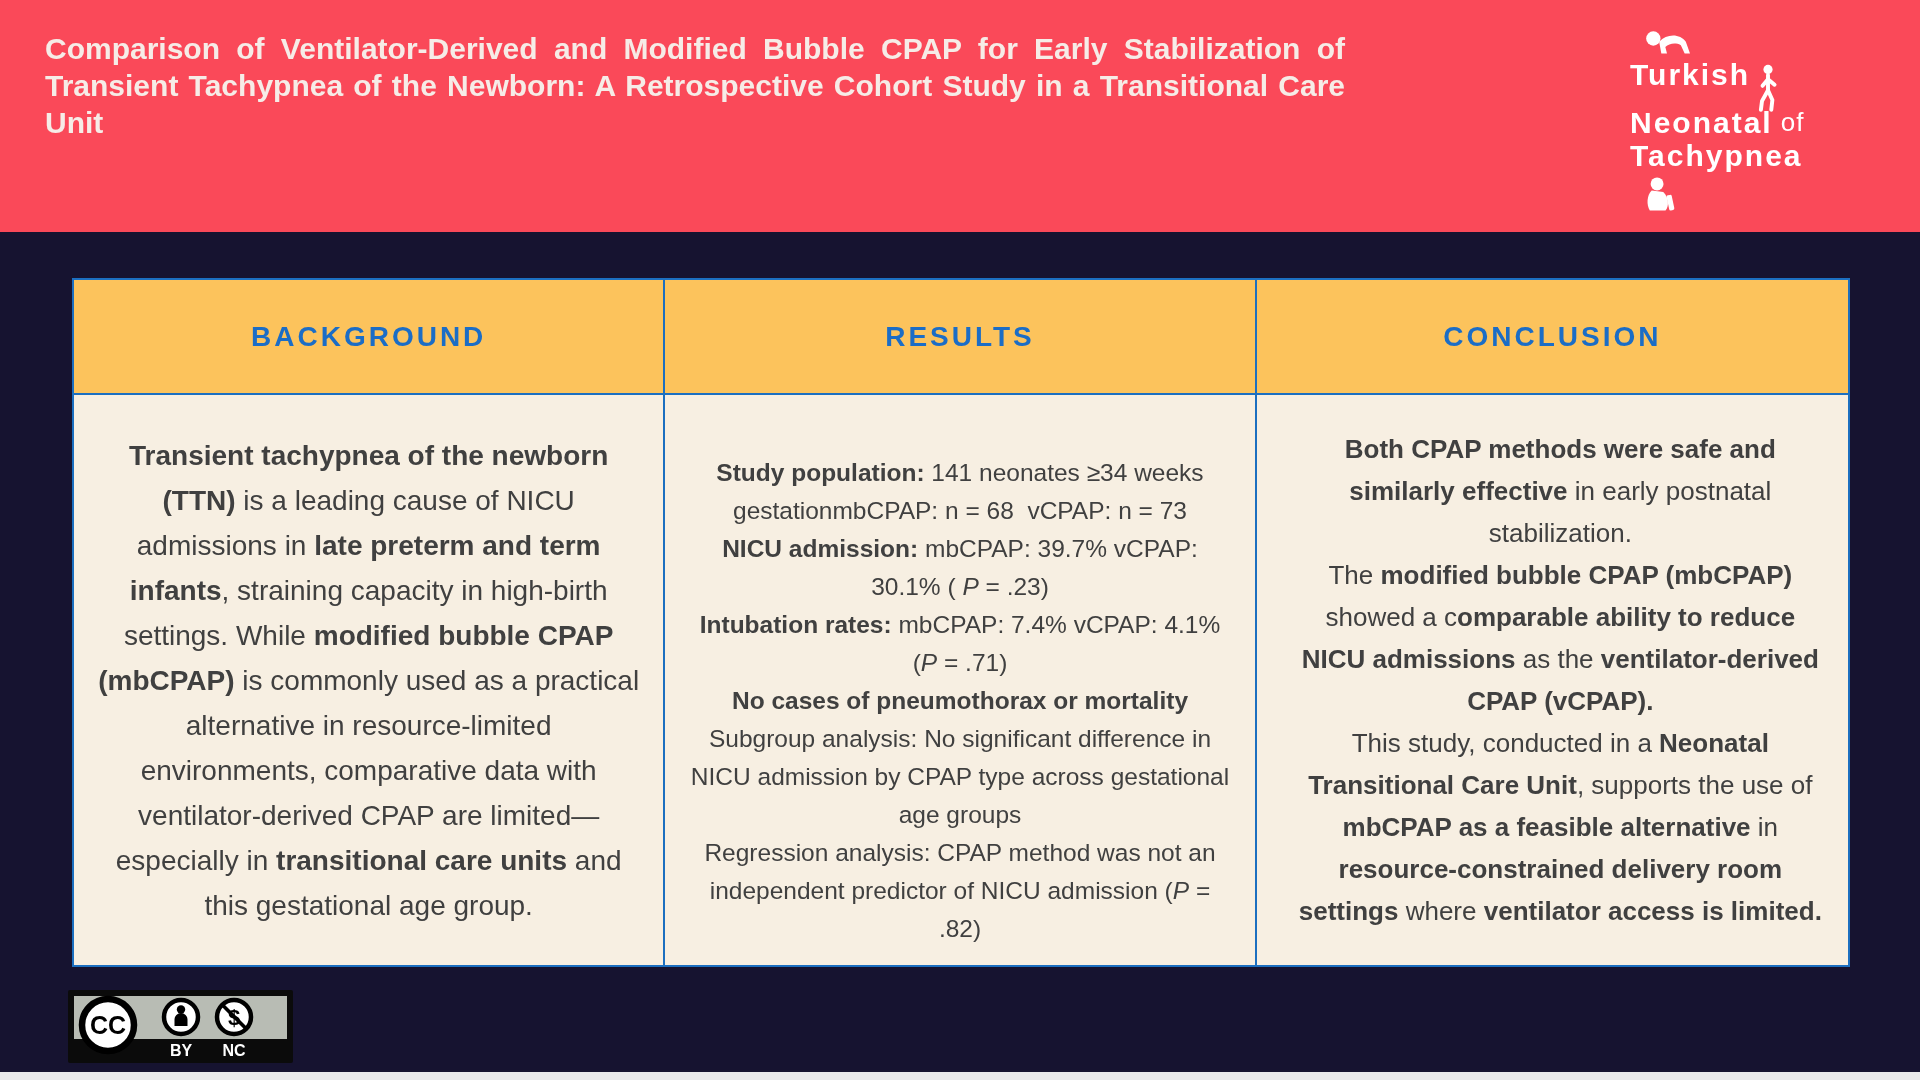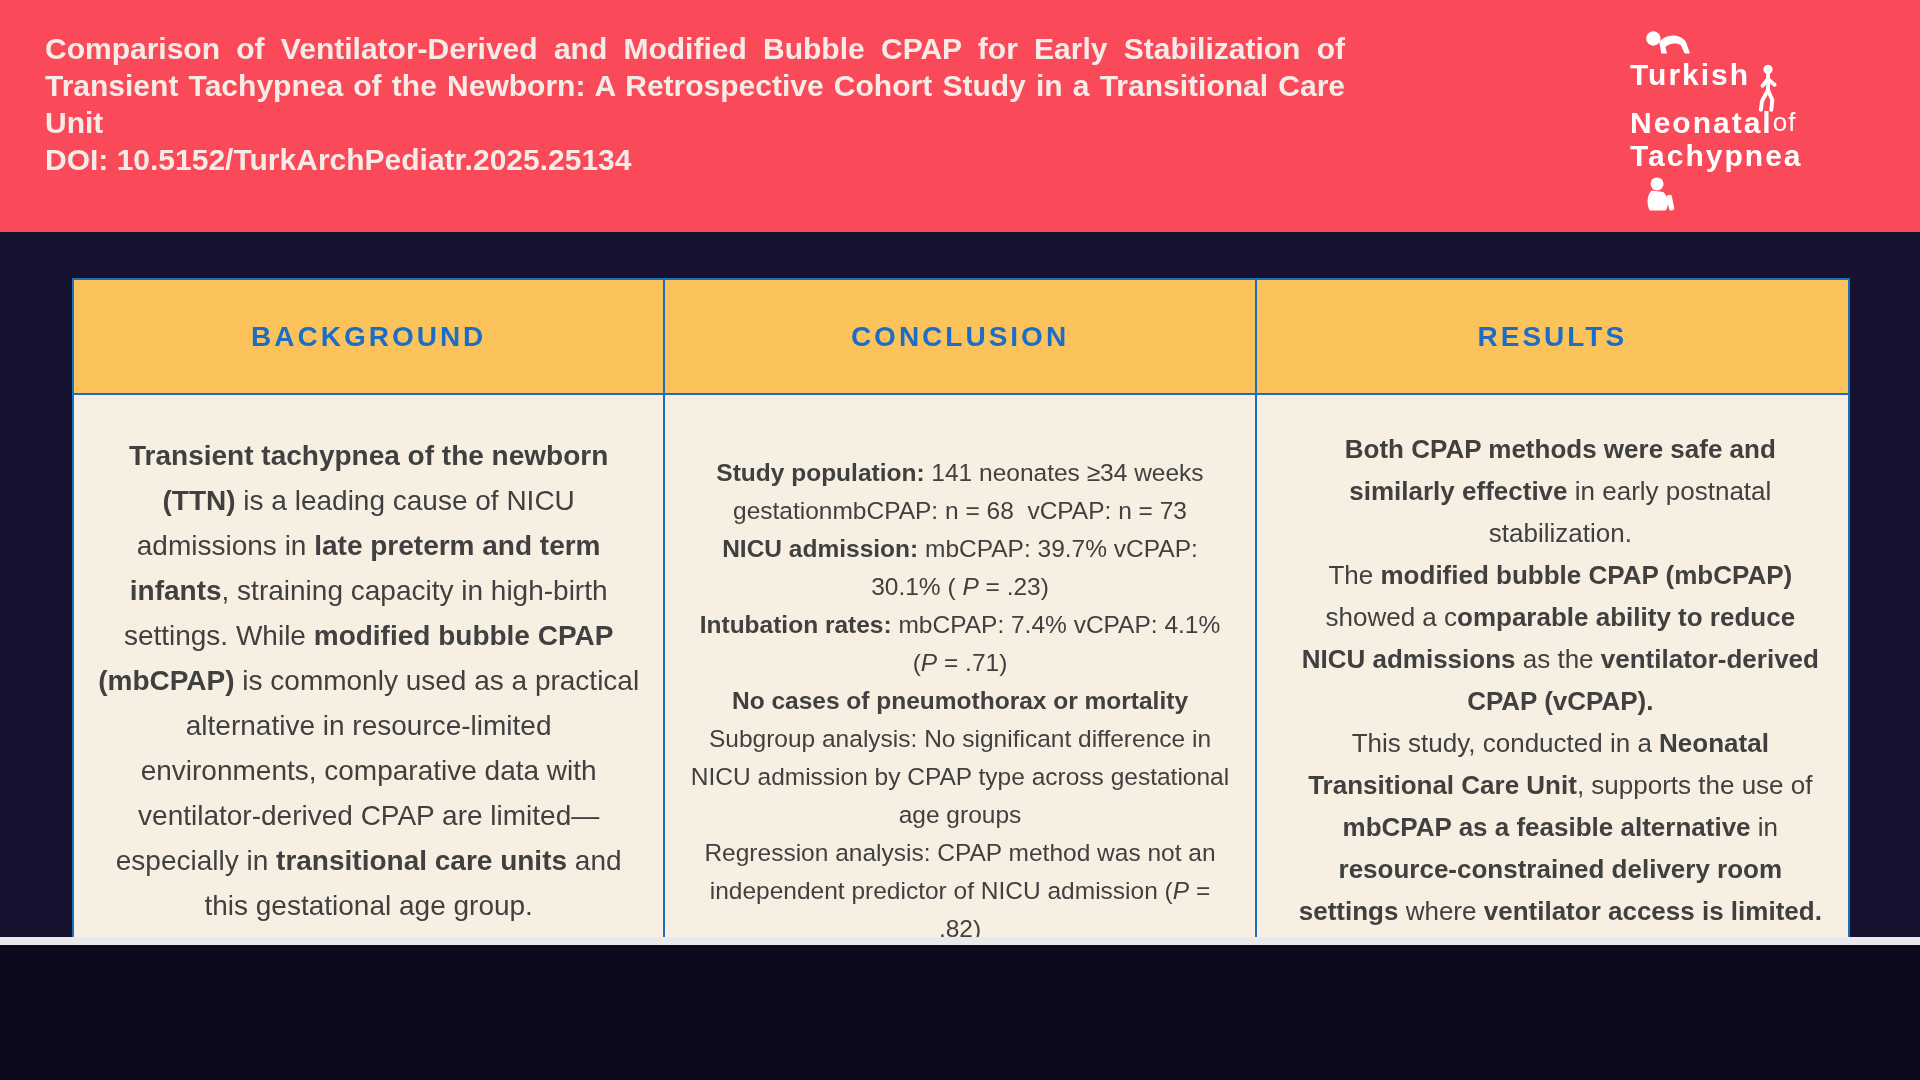--- a/index.html
+++ b/index.html
@@ -1,20 +1,20 @@
 <!DOCTYPE html>
 <html><head>
 <meta charset="utf-8">
 <style>
   * { margin: 0; padding: 0; box-sizing: border-box; }
   html, body { background: #0c0a1c; }
   .page {
     position: relative;
     width: 1920px;
-    height: 945px;
+    height: 1080px;
     background: #161330;
     overflow: hidden;
     font-family: "Liberation Sans", sans-serif;
   }
 
   
   .banner {
     position: absolute;
     left: 0; top: 0;
     width: 1920px; height: 232px;
@@ -34,21 +34,21 @@
 
   
   .logo {
     position: absolute;
     left: 1630px; top: 26px;
     width: 230px;
     color: #FFFFFF;
   }
   .logo-row { display: flex; align-items: flex-start; }
   .logo-word { font-size: 30px; font-weight: 700; letter-spacing: 2px; line-height: 33px; }
-  .logo-of { font-size: 26px; font-weight: 400; letter-spacing: 1px; line-height: 33px; }
+  .logo-of { font-size: 26px; font-weight: 400; letter-spacing: 1px; margin-left: 8px; line-height: 33px; }
   .icon-crawl { margin-left: 14px; margin-bottom: 2px; display: block; }
   .icon-walk { margin-left: 4px; position: relative; top: 6px; }
   .icon-sit { margin-left: 14px; margin-top: 4px; display: block; }
 
   
   .abstract-table {
     position: absolute;
     left: 72px; top: 278px;
     width: 1778px; height: 689px;
     display: grid;
@@ -101,21 +101,20 @@
   }
 </style>
 </head>
 <body>
 
 <div class="page">
 
   <div class="banner">
     <div class="banner-text">
       <p class="banner-title">Comparison of Ventilator-Derived and Modified Bubble CPAP for Early Stabilization of Transient Tachypnea of the Newborn: A Retrospective Cohort Study in a Transitional Care Unit</p>
-      <p class="banner-doi">DOI: 10.5152/TurkArchPediatr.2025.25134</p>
     </div>
 
     <div class="logo">
       <svg class="icon-crawl" width="52" height="30" viewBox="0 0 30 18">
         <circle cx="5" cy="7.5" r="4.3" fill="#fff"></circle>
         <path d="M8.5 9.5 C13 4.5 21 4.5 24.5 9.5 L27 16.5 L23.8 16.5 L21.5 11.5 C18 9.8 14.5 10.6 12.2 12.6 L13.2 16.5 L9.8 16.5 Z" fill="#fff"></path>
       </svg>
       <div class="logo-row">
         <span class="logo-word">Turkish</span>
         <svg class="icon-walk" width="28" height="48" viewBox="0 0 24 44">
@@ -139,22 +138,22 @@
       <svg class="icon-sit" width="40" height="38" viewBox="0 0 26 24">
         <circle cx="8.5" cy="4.8" r="4.2" fill="#fff"></circle>
         <path d="M5 9 C1.8 12 1.5 18.5 3.8 22 L14 22 C16.5 19.5 16 13 12.5 10 Z" fill="#fff"></path>
         <rect x="15.5" y="12" width="3.4" height="10" rx="1" fill="#fff" transform="rotate(-12 17 17)"></rect>
       </svg>
     </div>
   </div>
 
   <div class="abstract-table">
     <div class="th">BACKGROUND</div>
+    <div class="th">RESULTS</div>
     <div class="th">CONCLUSION</div>
-    <div class="th">RESULTS</div>
 
     <div class="td cell-1">
       <div class="cell-text"><span class="seg-b">Transient tachypnea of the newborn (TTN)</span><span> is a leading cause of NICU admissions in </span><span class="seg-b">late preterm and term infants</span><span>, straining capacity in high-birth settings. While </span><span class="seg-b">modified bubble CPAP (mbCPAP)</span><span> is commonly used as a practical alternative in resource-limited environments, comparative data with ventilator-derived CPAP are limited—especially in </span><span class="seg-b">transitional care units</span><span> and this gestational age group.</span></div>
     </div>
     <div class="td cell-2">
       <div class="cell-text"><span class="seg-b">Study population:</span><span> 141 neonates ≥34 weeks gestationmbCPAP: n = 68  vCPAP: n = 73</span><br><span class="seg-b">NICU admission:</span><span> mbCPAP: 39.7% vCPAP: 30.1% ( </span><span class="seg-i">P</span><span> = .23)</span><br><span class="seg-b">Intubation rates:</span><span> mbCPAP: 7.4% vCPAP: 4.1% (</span><span class="seg-i">P</span><span> = .71)</span><br><span class="seg-b">No cases of pneumothorax or mortality</span><br><span>Subgroup analysis: No significant difference in NICU admission by CPAP type across gestational age groups</span><br><span>Regression analysis: CPAP method was not an independent predictor of NICU admission (</span><span class="seg-i">P</span><span> = .82)</span></div>
     </div>
     <div class="td cell-3">
       <div class="cell-text"><span class="seg-b">Both CPAP methods were safe and similarly effective</span><span> in early postnatal stabilization.</span><br><span>The </span><span class="seg-b">modified bubble CPAP (mbCPAP)</span><span> showed a c</span><span class="seg-b">omparable ability to reduce NICU admissions</span><span> as the </span><span class="seg-b">ventilator-derived CPAP (vCPAP).</span><br><span>This study, conducted in a </span><span class="seg-b">Neonatal Transitional Care Unit</span><span>, supports the use of </span><span class="seg-b">mbCPAP as a feasible alternative</span><span> in </span><span class="seg-b">resource-constrained delivery room settings</span><span> where </span><span class="seg-b">ventilator access is limited.</span></div>
     </div>

